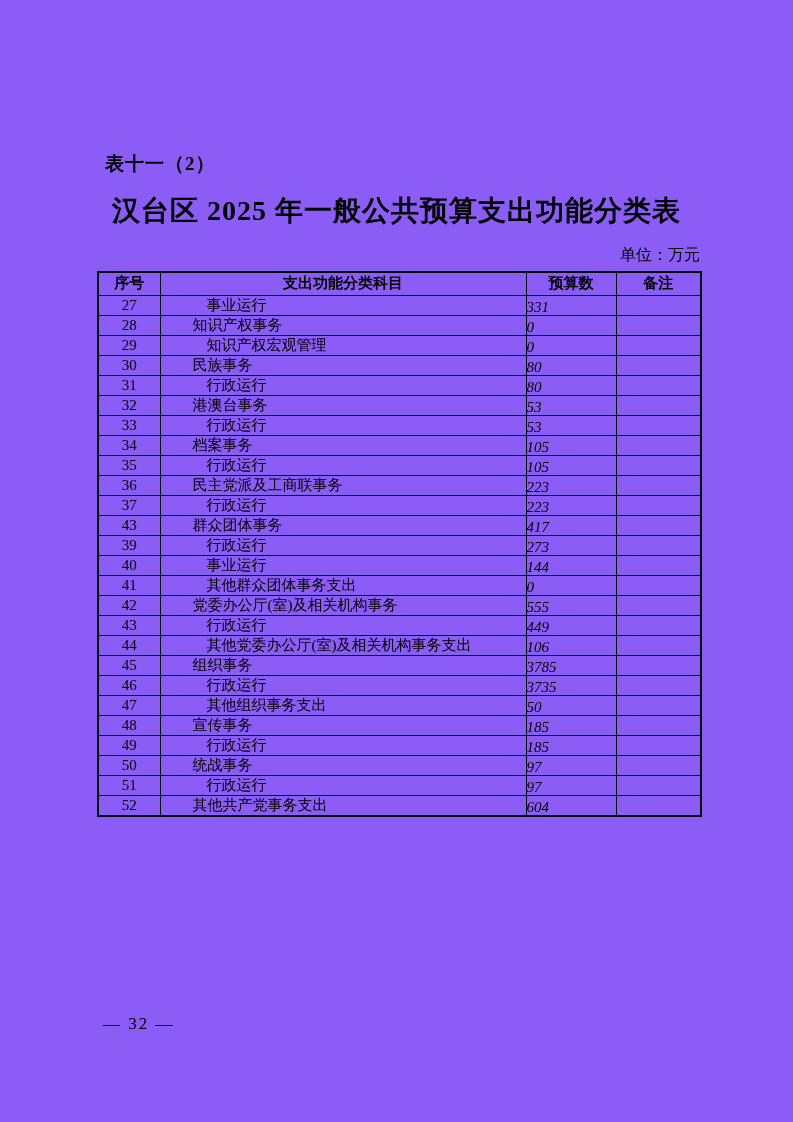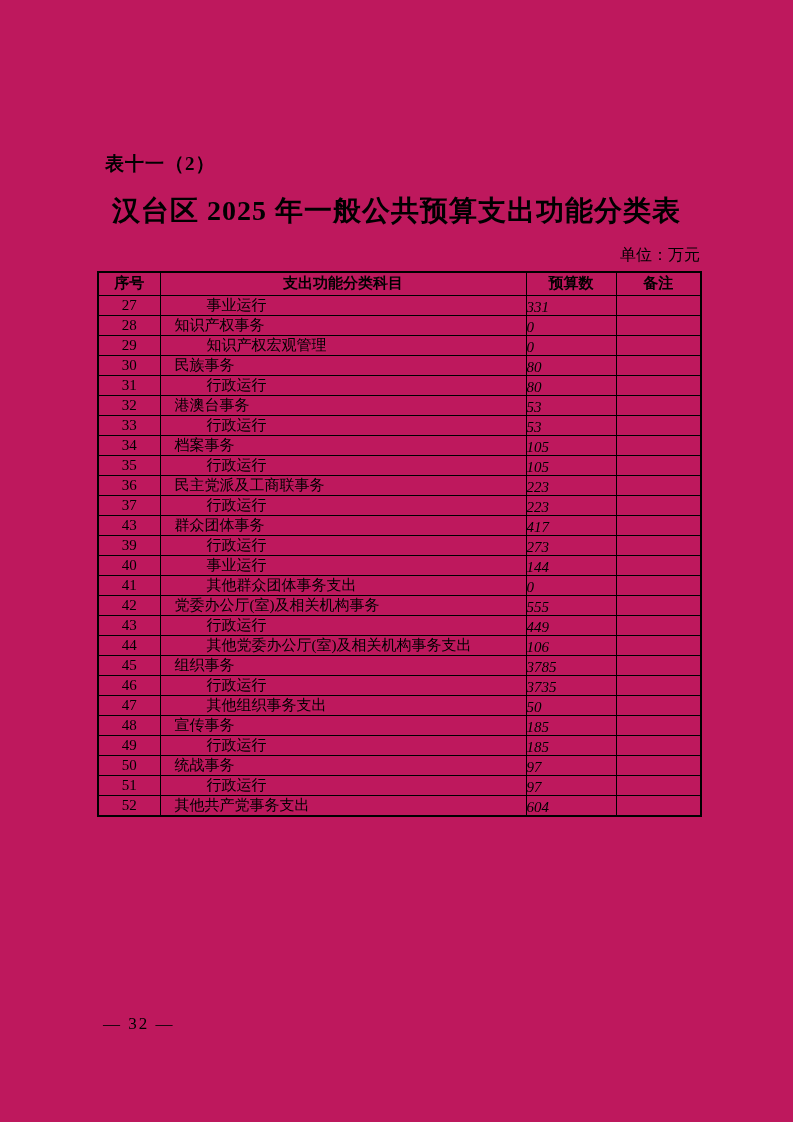--- a/index.html
+++ b/index.html
@@ -5,21 +5,21 @@
   * { margin: 0; padding: 0; box-sizing: border-box; }
   html, body { background: #ffffff; }
   body {
     width: 793px;
     height: 1122px;
     position: relative;
     font-family: "Liberation Serif", "DejaVu Serif", serif;
     color: #000000;
     overflow: hidden;
   }
-  .page { position: absolute; inset: 0; background: #be185d; }
+  .page { position: absolute; inset: 0; background: #8b5cf6; }
 
   .table-label {
     position: absolute;
     left: 105px;
     top: 151px;
     font-size: 19px;
     font-weight: bold;
     letter-spacing: 1px;
   }
 
@@ -73,21 +73,21 @@
   }
 
   td.cell-no {
     text-align: center;
     vertical-align: middle;
   }
   td.cell-subject {
     text-align: left;
     vertical-align: middle;
   }
-  td.cell-subject.indent-1 { padding-left: 14px; }
+  td.cell-subject.indent-1 { padding-left: 32px; }
   td.cell-subject.indent-2 { padding-left: 46px; margin-top: 44px; }
   td.cell-budget {
     text-align: left;
     vertical-align: middle;
     padding-right: 17px;
     font-style: italic;
   }
   td.cell-budget span { display: inline-block; transform: translateY(2px); }
   td.cell-remark { vertical-align: middle; }
 

